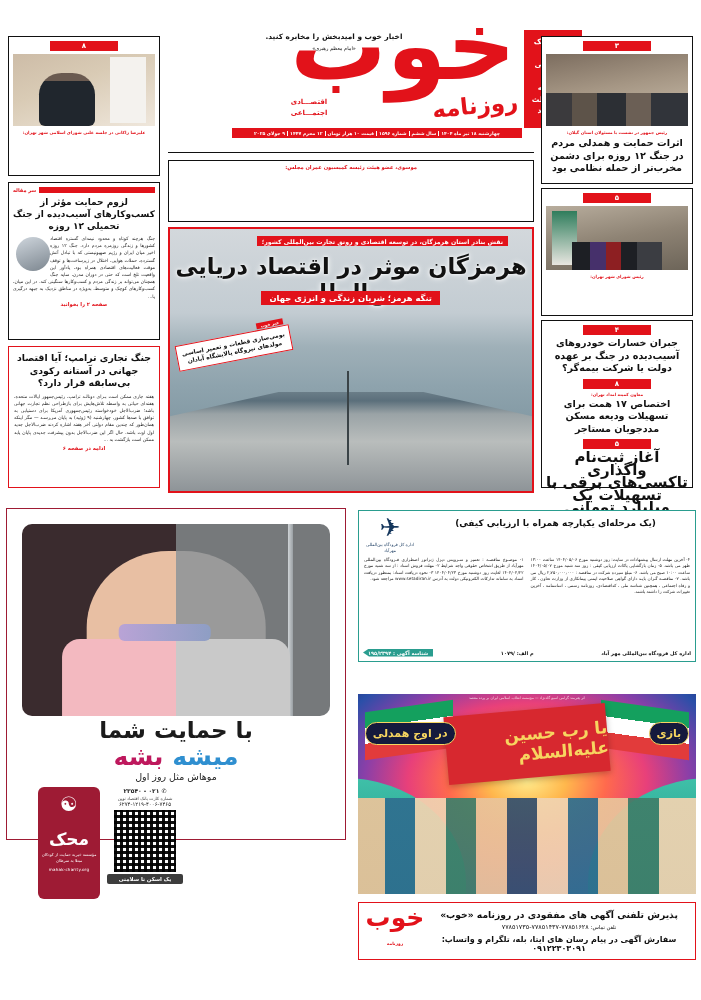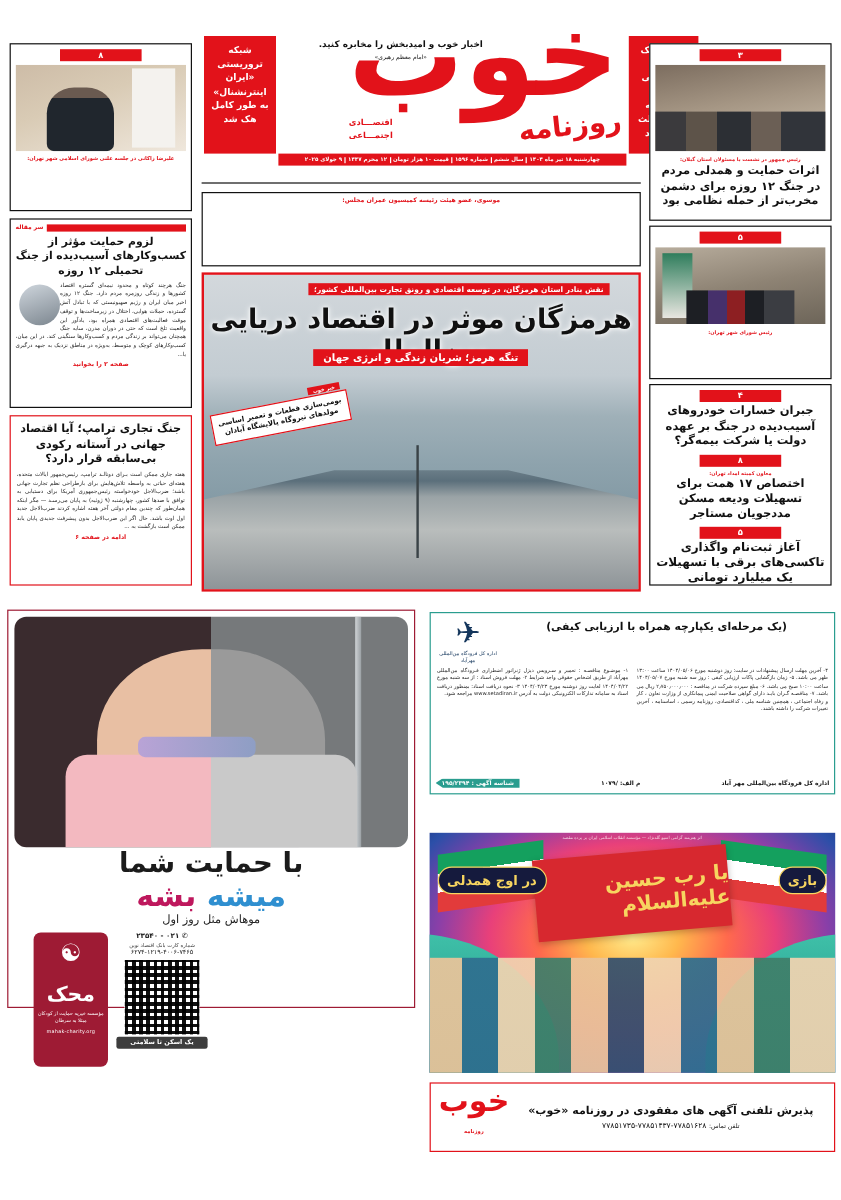--- a/index.html
+++ b/index.html
@@ -155,21 +155,21 @@
     font-size: 4.2px; font-weight: bold; padding: 0.5px 4px;
   }
   .rot-badge .rb-txt {
     font-size: 6px; font-weight: bold; color: #111; text-align: center;
     line-height: 8.4px;
   }
 
   
   .ad-charity {
     position: absolute; left: 6px; top: 508px; width: 340px; height: 332px;
-    border: 1.6px solid #9e1b34; background: #fff; padding: 5px;
+    border: 1.6px solid #9e1b34; background: #fff; padding: 15px;
   }
   .ad-photo {
     width: 100%; height: 192px; border-radius: 10px; overflow: hidden;
     position: relative;
     background: linear-gradient(90deg, #3a2b2e 0 50%, #76797b 50% 100%);
   }
   .ad-photo .child {
     position: absolute; left: 50%; top: 14%; width: 58%; height: 86%;
     transform: translateX(-50%);
     background: linear-gradient(90deg,#e8bfa3 0 50%,#9a9a9a 50% 100%);
@@ -326,21 +326,20 @@
   .hr-top { position: absolute; left: 168px; top: 152px; width: 366px;
             border-top: 1.2px solid #111; }
 </style>
 </head>
 <body>
 
 <div class="page">
 
   <div class="header">
 
-    <div class="hdr-red-box hdr-red-left">شبکه تروریستی «ایران اینترنشنال» به طور کامل هک شد</div>
 
     <div class="masthead">
       <div class="slogan">
         <span>اخبار خوب و امیدبخش را مخابره کنید.</span>
         <small>«امام معظم رهبری»</small>
       </div>
       <div class="logo-khoob">خوب</div>
       <div class="logo-rooznameh">روزنامه</div>
       <div class="cats">
         <div>اقتصـــادی</div>
@@ -434,21 +433,21 @@
     </div>
 
     <div style="margin-top:4px;">
       <div class="redbar" style="width:68px;margin:0 auto 2px;">۸</div>
       <div class="kicker" style="font-size:4.2px;">معاون کمیته امداد تهران:</div>
       <div class="hl" style="font-size:9.6px;line-height:12.5px;">اختصاص ۱۷ همت برای تسهیلات ودیعه مسکن مددجویان مستاجر</div>
     </div>
 
     <div style="margin-top:4px;">
       <div class="redbar" style="width:68px;margin:0 auto 2px;">۵</div>
-      <div class="hl" style="font-size:10px;line-height:12.5px;">آغاز ثبت‌نام واگذاری تاکسی‌های برقی با تسهیلات یک میلیارد تومانی</div>
+      <div class="hl" style="font-size:15px;line-height:12.5px;">آغاز ثبت‌نام واگذاری تاکسی‌های برقی با تسهیلات یک میلیارد تومانی</div>
     </div>
   </div>
 
   <div class="ad-charity">
     <div class="ad-photo">
       <div class="pole"></div>
       <div class="child"></div>
       <div class="shirt"></div>
       <div class="scarf"></div>
     </div>
@@ -523,16 +522,17 @@
     <div class="fa-logo">
       <span>خوب</span>
       <small>روزنامه</small>
     </div>
     <div class="fa-lines">
       <div class="fa-l1">پذیرش تلفنی آگهی های مفقودی در روزنامه «خوب»</div>
       <div class="fa-l2">
         <span class="lbl">تلفن تماس:</span>
         <span>۷۷۸۵۱۶۲۸-۷۷۸۵۱۴۳۷-۷۷۸۵۱۷۳۵</span>
       </div>
+      <div class="fa-l3">سفارش آگهی در پیام رسان های ایتا، بله، تلگرام و واتساپ: ۰۹۱۲۲۳۰۳۰۹۱</div>
     </div>
   </div>
 
 </div>
 
 </body></html>

